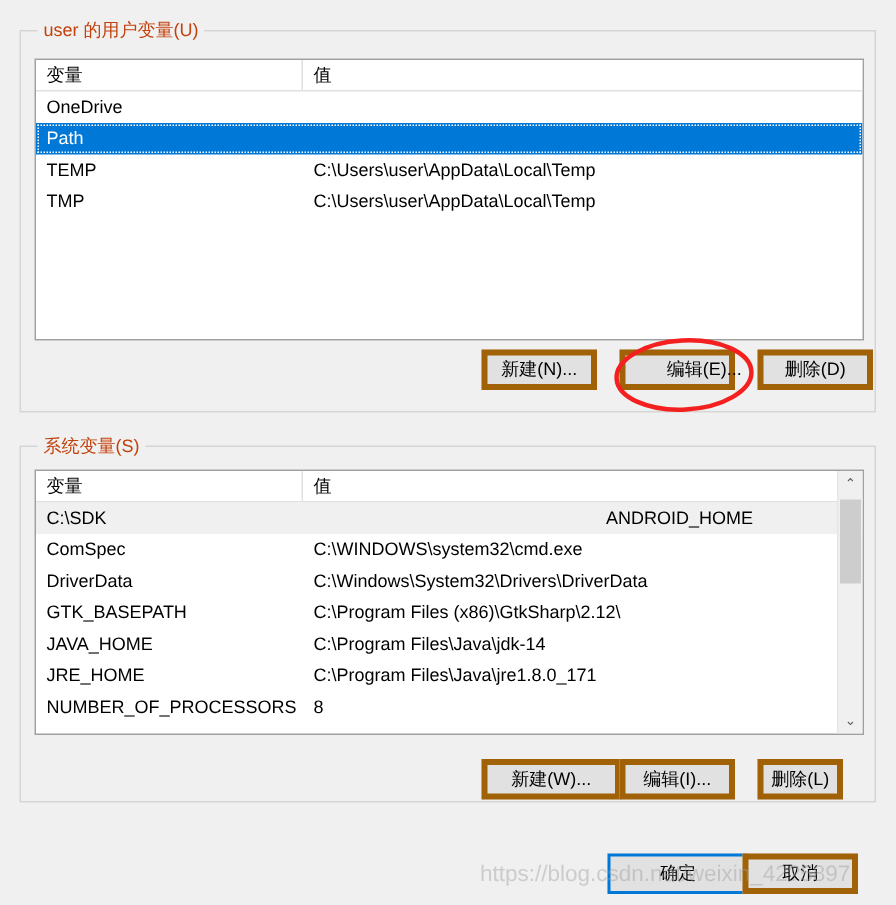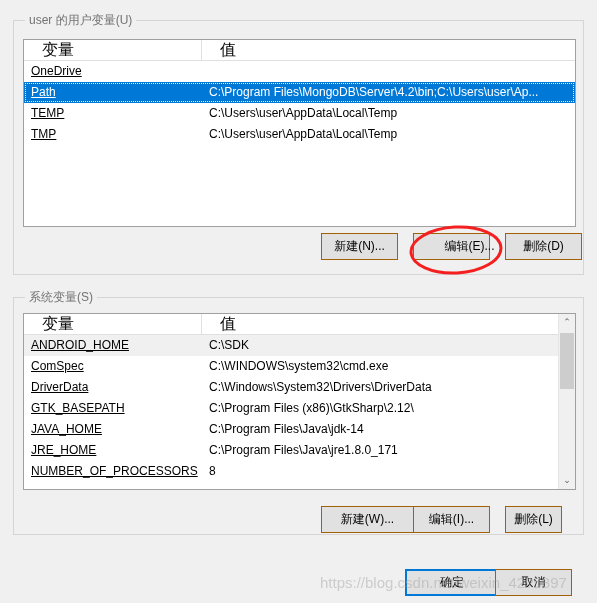--- a/index.html
+++ b/index.html
@@ -25,21 +25,21 @@
   }
   .groupbox-label {
     position: absolute;
     top: -8px;
     left: 11px;
     background: #f0f0f0;
     padding: 0 4px;
     font-size: 12px;
     line-height: 14px;
     white-space: nowrap;
-    color: #737373;
+    color: #c2410c;
   }
   #user-group {
     left: 13px;
     top: 20px;
     width: 571px;
     height: 255px;
   }
   #system-group {
     left: 13px;
     top: 297px;
@@ -69,23 +69,23 @@
   }
 
   .lv-header {
     display: flex;
     height: 21px;
     border-bottom: 1px solid #e0e0e0;
     background: #ffffff;
     box-sizing: border-box;
   }
   .lv-header .hcell {
-    font-size: 16px;
+    font-size: 12px;
     line-height: 20px;
-    padding-left: 18px;
+    padding-left: 7px;
     color: #000;
     box-sizing: border-box;
     overflow: hidden;
     white-space: nowrap;
   }
   .hcell.col-var {
     width: 178px;
     border-right: 1px solid #e0e0e0;
   }
   .hcell.col-val {
@@ -103,21 +103,21 @@
   }
   .lv-row .cell {
     font-size: 12px;
     line-height: 21px;
     padding-left: 7px;
     box-sizing: border-box;
     overflow: hidden;
     white-space: nowrap;
     text-overflow: clip;
   }
-  .cell.col-var { width: 178px; text-decoration: underline; }
+  .cell.col-var { width: 178px; }
   .cell.col-val { flex: 1; }
 
   .lv-row.selected {
     background: #0078d7;
     color: #ffffff;
     outline: 1px dotted #ffffff;
     outline-offset: -2px;
   }
   .lv-row.softselected {
     background: #f0f0f0;
@@ -155,21 +155,21 @@
     top: 19px;
     height: 56px;
     background: #cdcdcd;
   }
 
   
   .btn {
     position: absolute;
     height: 27px;
     background: #e1e1e1;
-    border: 1px solid #a16207;
+    border: 4px solid #a16207;
     box-sizing: border-box;
     font-family: "Liberation Sans", "DejaVu Sans", sans-serif;
     font-size: 12px;
     color: #000;
     display: flex;
     align-items: center;
     justify-content: center;
     white-space: nowrap;
     padding: 0;
   }
@@ -225,21 +225,20 @@
       <div class="hcell col-val">值</div>
     </div>
     <div class="lv-body">
 
       <div class="lv-row">
         <div class="cell col-var">OneDrive</div>
       </div>
 
       <div class="lv-row selected">
         <div class="cell col-var">Path</div>
-        <div class="cell col-val">C:\Program Files\MongoDB\Server\4.2\bin;C:\Users\user\Ap...</div>
       </div>
 
       <div class="lv-row">
         <div class="cell col-var">TEMP</div>
         <div class="cell col-val">C:\Users\user\AppData\Local\Temp</div>
       </div>
 
       <div class="lv-row">
         <div class="cell col-var">TMP</div>
         <div class="cell col-val">C:\Users\user\AppData\Local\Temp</div>
@@ -261,22 +260,22 @@
   <div class="groupbox-label">系统变量(S)</div>
 
   <div class="listview" id="system-list">
     <div class="lv-header">
       <div class="hcell col-var">变量</div>
       <div class="hcell col-val">值</div>
     </div>
     <div class="lv-body">
 
       <div class="lv-row softselected">
+        <div class="cell col-val">C:\SDK</div>
         <div class="cell col-var">ANDROID_HOME</div>
-        <div class="cell col-val">C:\SDK</div>
       </div>
 
       <div class="lv-row">
         <div class="cell col-var">ComSpec</div>
         <div class="cell col-val">C:\WINDOWS\system32\cmd.exe</div>
       </div>
 
       <div class="lv-row">
         <div class="cell col-var">DriverData</div>
         <div class="cell col-val">C:\Windows\System32\Drivers\DriverData</div>

